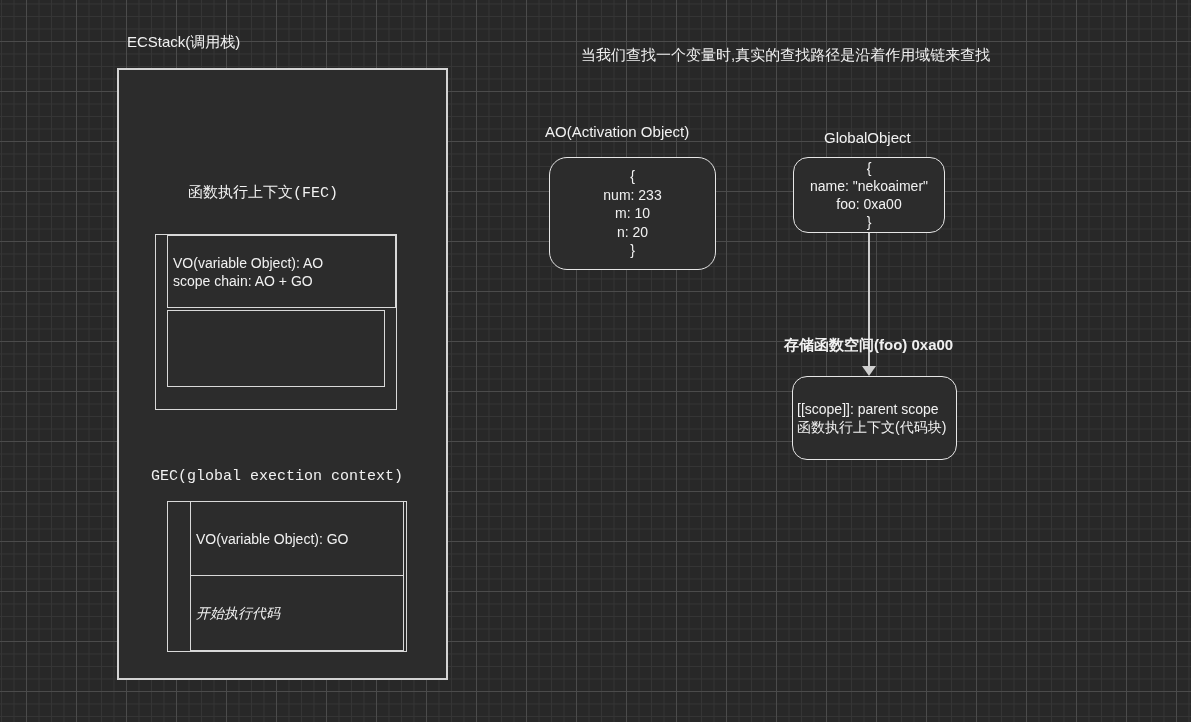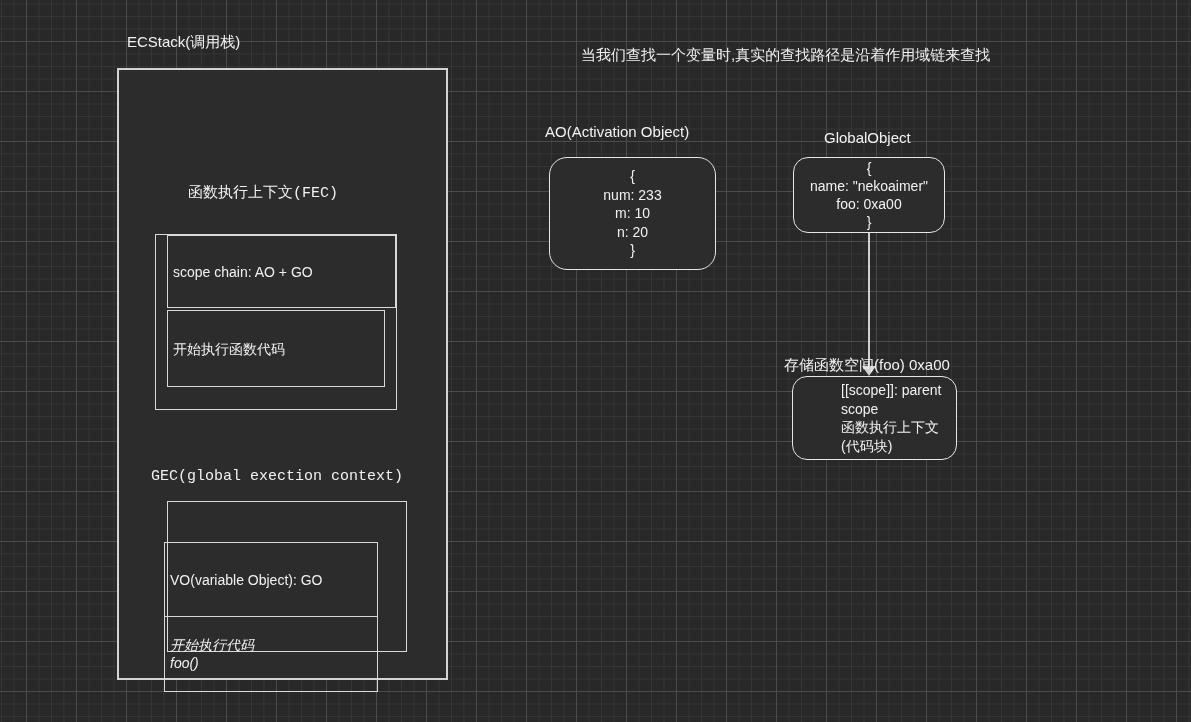--- a/index.html
+++ b/index.html
@@ -53,44 +53,43 @@
 <div class="abs frame-heavy boxfill" style="left:117px; top:68px; width:331px; height:612px;"></div>
 
 <div class="abs ttl" style="left:132px; top:184px; width:262px;">
   <div>函数执行上下文(FEC)</div>
 </div>
 
 <div class="abs frame" style="left:155px; top:234px; width:242px; height:176px;"></div>
 
 <div class="abs frame" style="left:167px; top:235px; width:229px; height:73px;">
   <div class="celltext">
+    <div>VO(variable Object): AO</div>
     <div>scope chain: AO + GO</div>
   </div>
 </div>
 
 <div class="abs frame" style="left:167px; top:310px; width:218px; height:77px;">
   <div class="celltext">
-    <div>开始执行函数代码</div>
   </div>
 </div>
 
 <div class="abs ttl" style="left:147px; top:467px; width:260px;">GEC(global exection context)</div>
 
 <div class="abs frame" style="left:167px; top:501px; width:240px; height:151px;"></div>
 
-<div class="abs frame" style="left:164px; top:501px; width:214px; height:150px;margin-top:41px;">
+<div class="abs frame" style="left:190px; top:501px; width:214px; height:150px;">
   <div style="height:74px; border-bottom:1.5px solid #d9d9d9; box-sizing:border-box;">
     <div class="celltext">
       <div>VO(variable Object): GO</div>
     </div>
   </div>
   <div style="height:73px;font-style:italic;">
     <div class="celltext">
       <div>开始执行代码</div>
-      <div>foo()</div>
     </div>
   </div>
 </div>
 
 <div class="abs label" style="left:545px; top:123px;">AO(Activation Object)</div>
 <div class="abs round" style="left:549px; top:157px; width:167px; height:113px;">
   <div class="center-lines">
     <div>{</div>
     <div>num: 233</div>
     <div>m: 10</div>
@@ -105,20 +104,20 @@
     <div>{</div>
     <div>name: "nekoaimer"</div>
     <div>foo: 0xa00</div>
     <div>}</div>
   </div>
 </div>
 
 <div class="abs arrow-line" style="left:868px; top:233px; height:134px;"></div>
 <div class="abs arrow-head" style="left:862px; top:366px;"></div>
 
-<div class="abs label" style="left:784px; top:356px;">存储函数空间(foo) 0xa00</div>
+<div class="abs label" style="left:784px; top:336px;font-weight:bold;">存储函数空间(foo) 0xa00</div>
 
-<div class="abs round" style="left:792px; top:376px; width:165px; height:84px; border-radius:15px;padding-left:44px;">
+<div class="abs round" style="left:792px; top:376px; width:165px; height:84px; border-radius:15px;">
   <div class="celltext" style="padding-left:4px; line-height:18.5px;">
     <div>[[scope]]: parent scope</div>
     <div>函数执行上下文(代码块)</div>
   </div>
 </div>
 
 </body></html>

